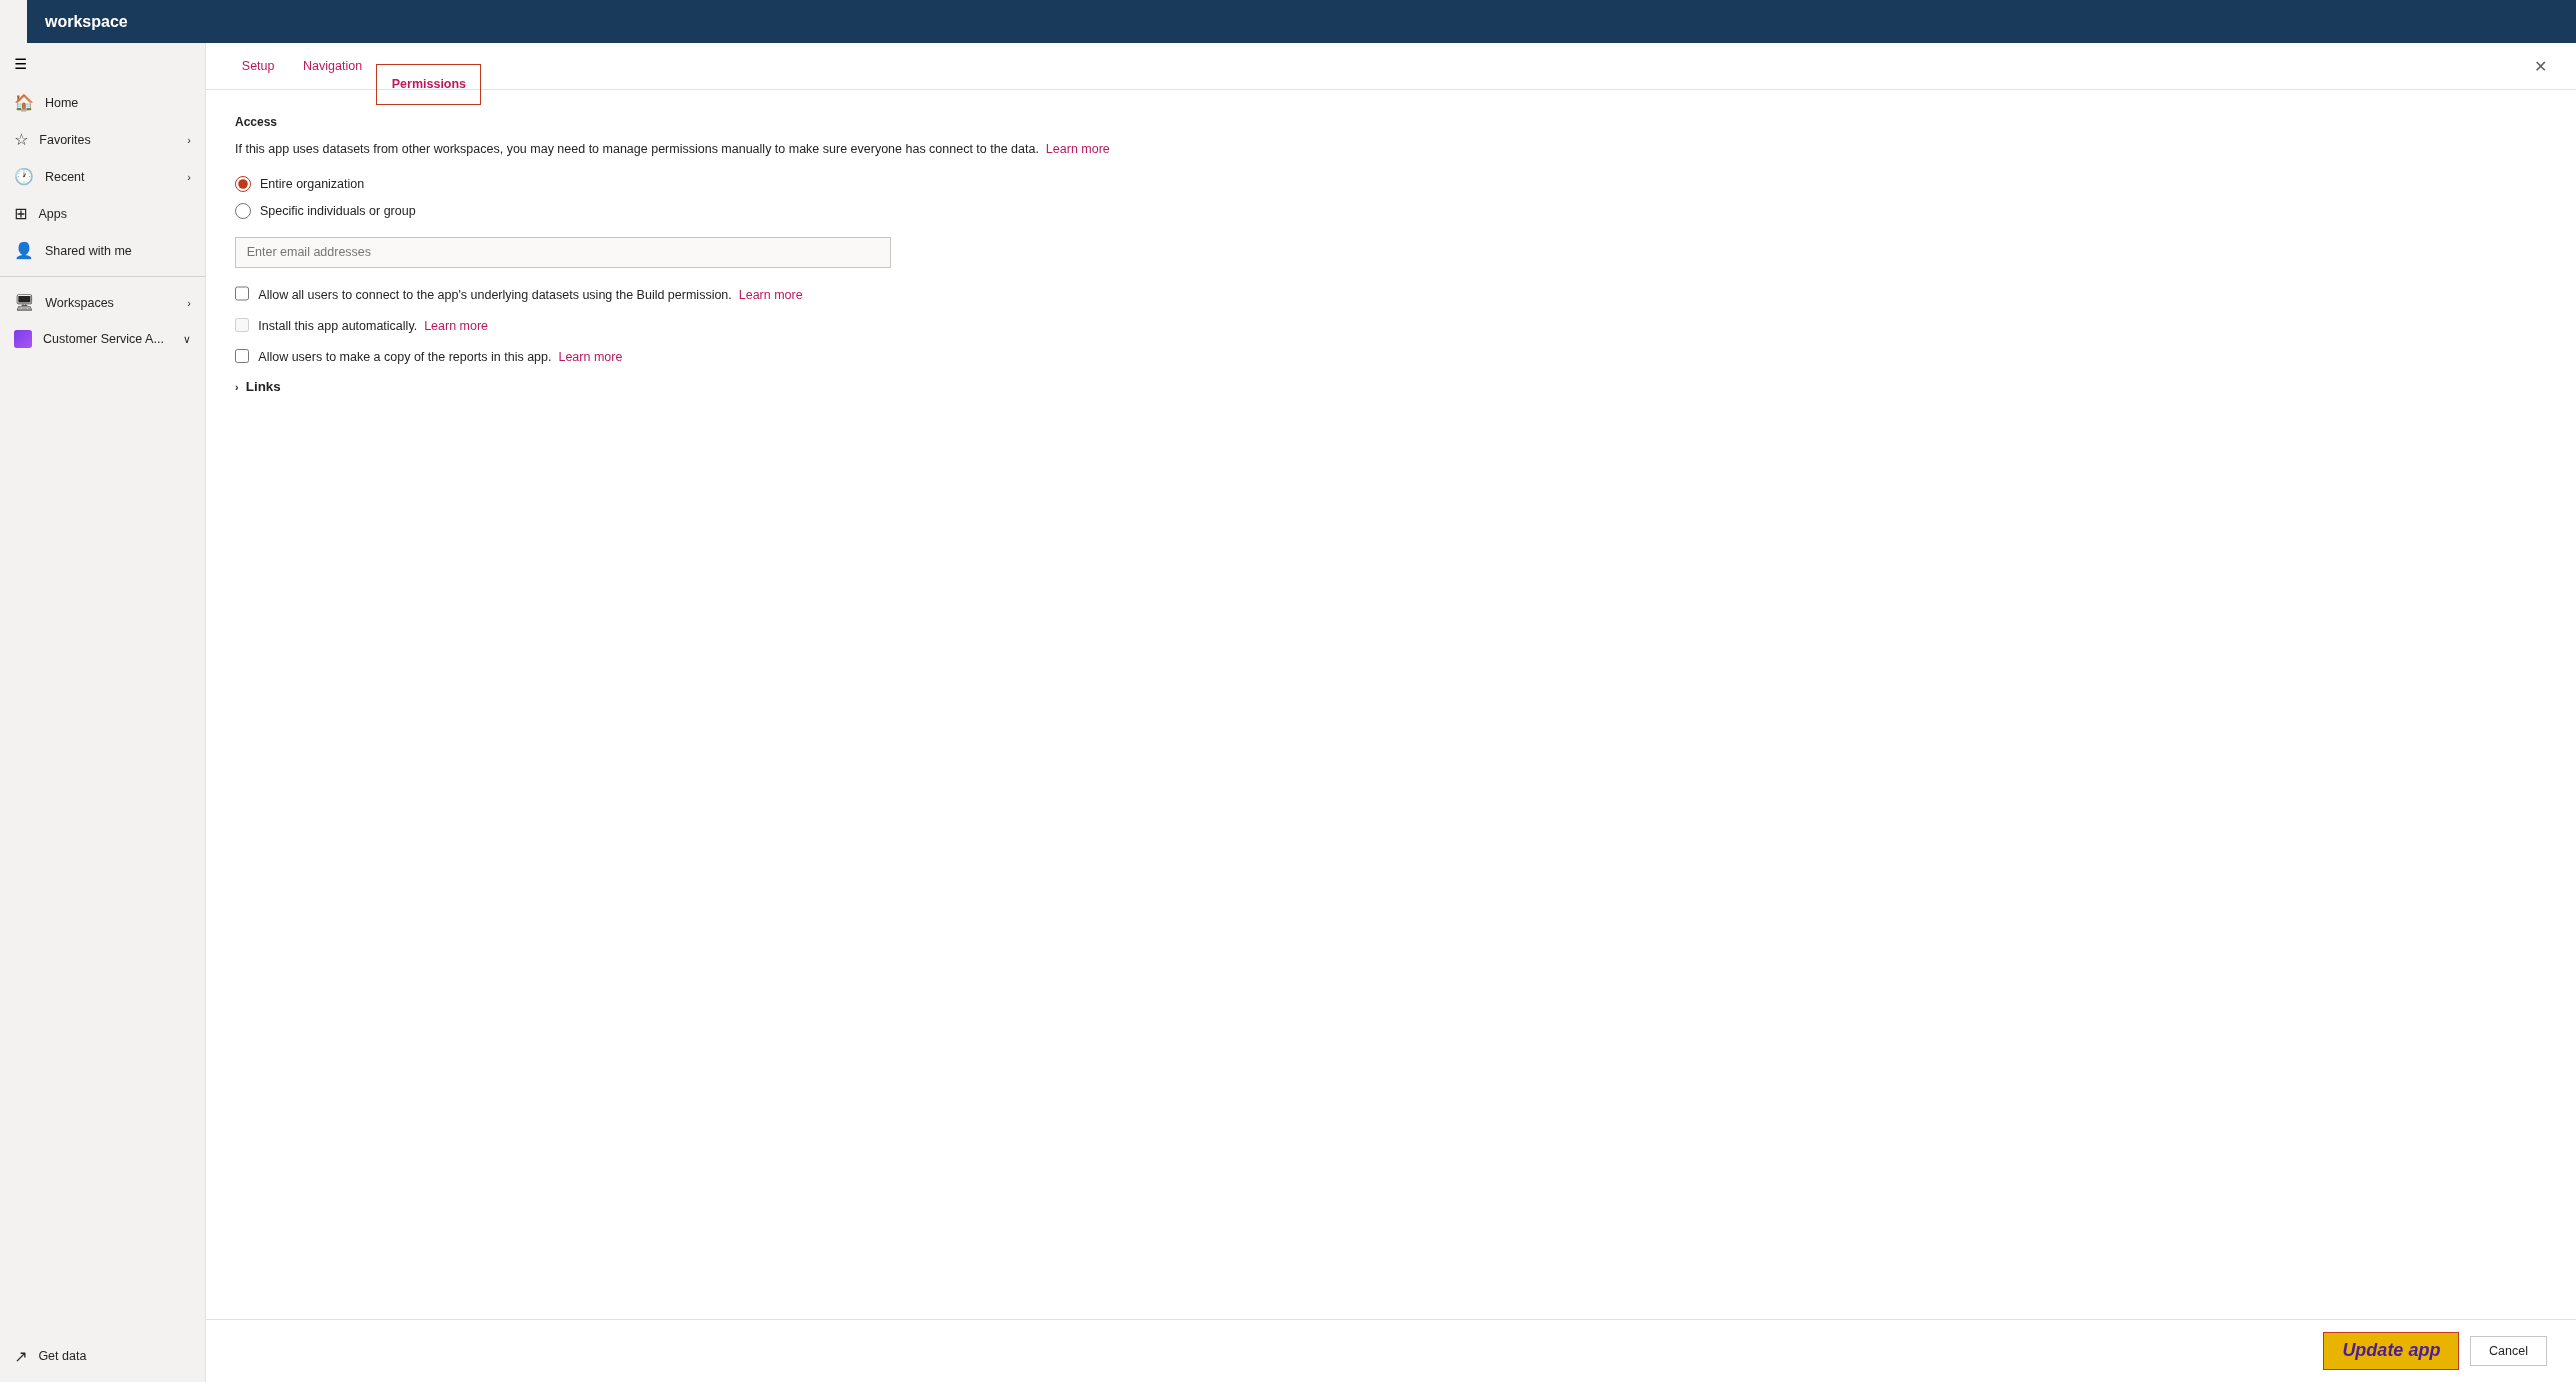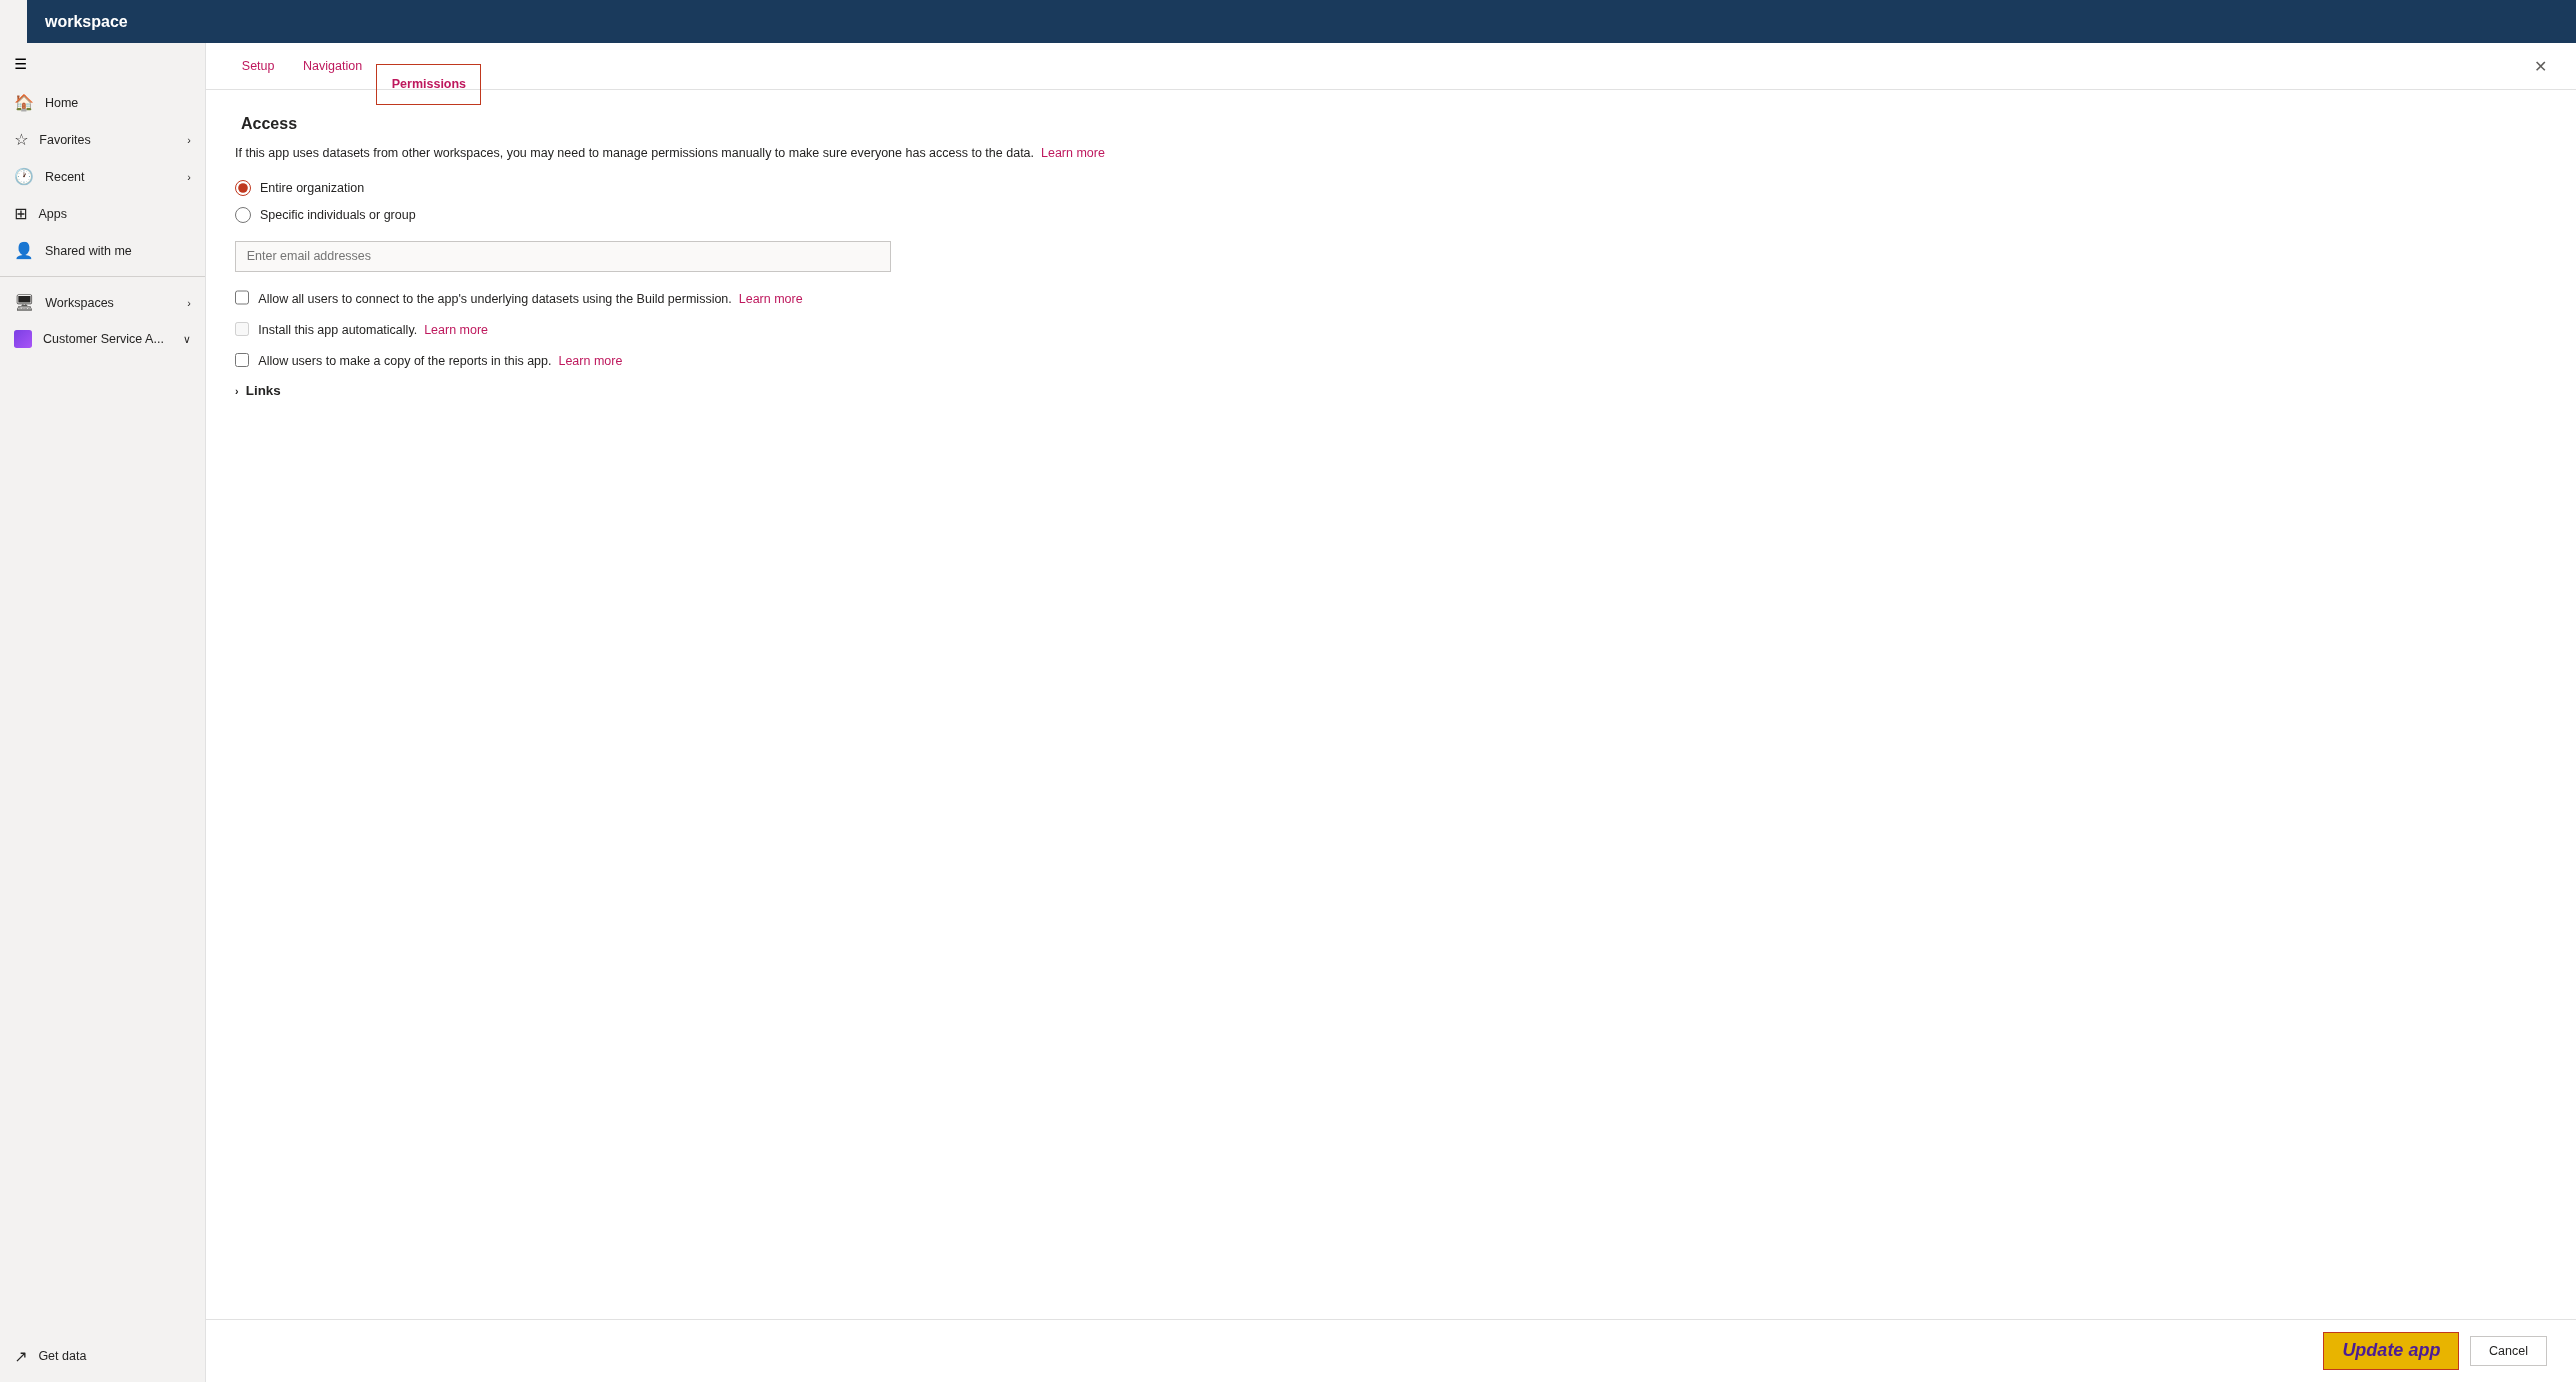--- a/index.html
+++ b/index.html
@@ -111,25 +111,24 @@
     }
 
     
     .content-area {
       flex: 1;
       overflow-y: auto;
       padding: 25px 29px;
     }
 
     .section-title {
-      font-size: 16px;
+      font-size: 12px;
       font-weight: 600;
       color: #252423;
       margin-bottom: 10.7px;
-      margin-left: 6px;
     }
 
     .access-description {
       font-size: 12.5px;
       color: #252423;
       margin-bottom: 18px;
       line-height: 1.5;
     }
 
     .learn-more-link {
@@ -311,21 +310,21 @@
         <span>Permissions</span>
       </div>
       <div class="close-btn">✕</div>
     </div>
 
     <div class="content-area">
 
       <h2 class="section-title">Access</h2>
 
       <p class="access-description">
-        <span>If this app uses datasets from other workspaces, you may need to manage permissions manually to make sure everyone has access to the data.</span>
+        <span>If this app uses datasets from other workspaces, you may need to manage permissions manually to make sure everyone has connect to the data.</span>
         &nbsp;<a class="learn-more-link">Learn more</a>
       </p>
 
       <div class="radio-group">
         <label class="radio-item">
           <input type="radio" class="radio-input" name="audience" checked="" style="">
           <span>Entire organization</span>
         </label>
         <label class="radio-item">
           <input type="radio" class="radio-input" name="audience" style="">

